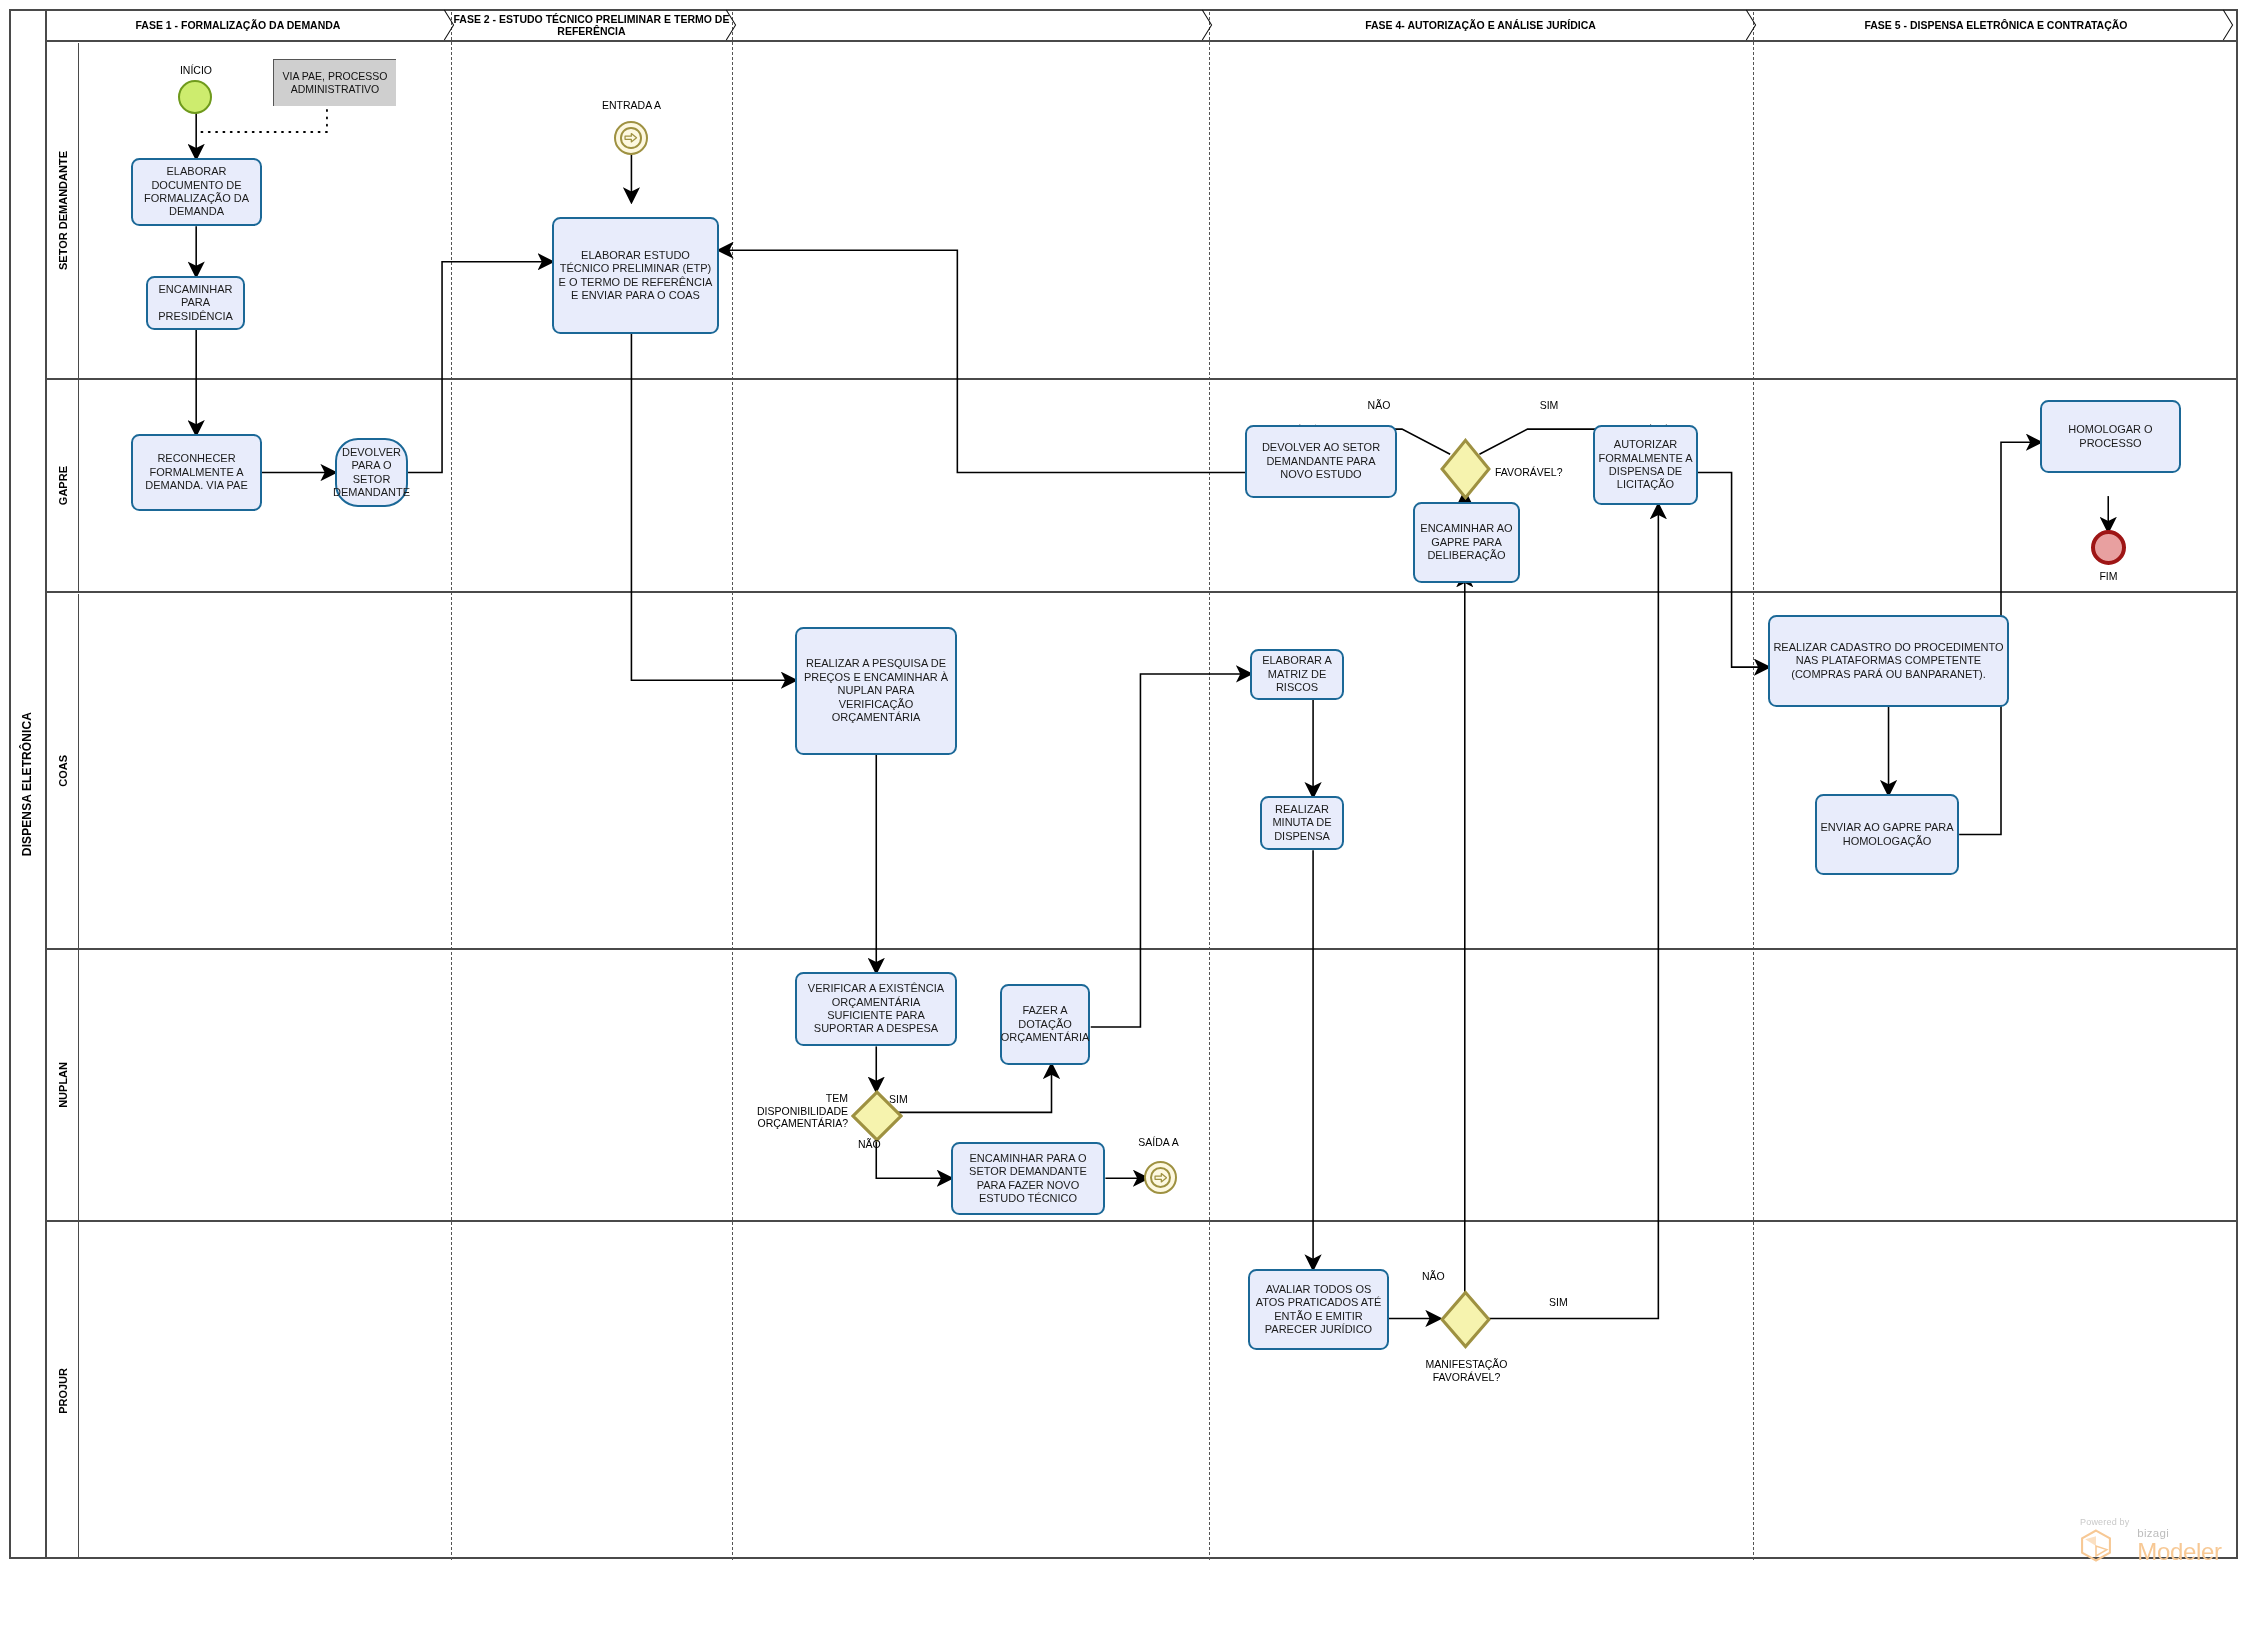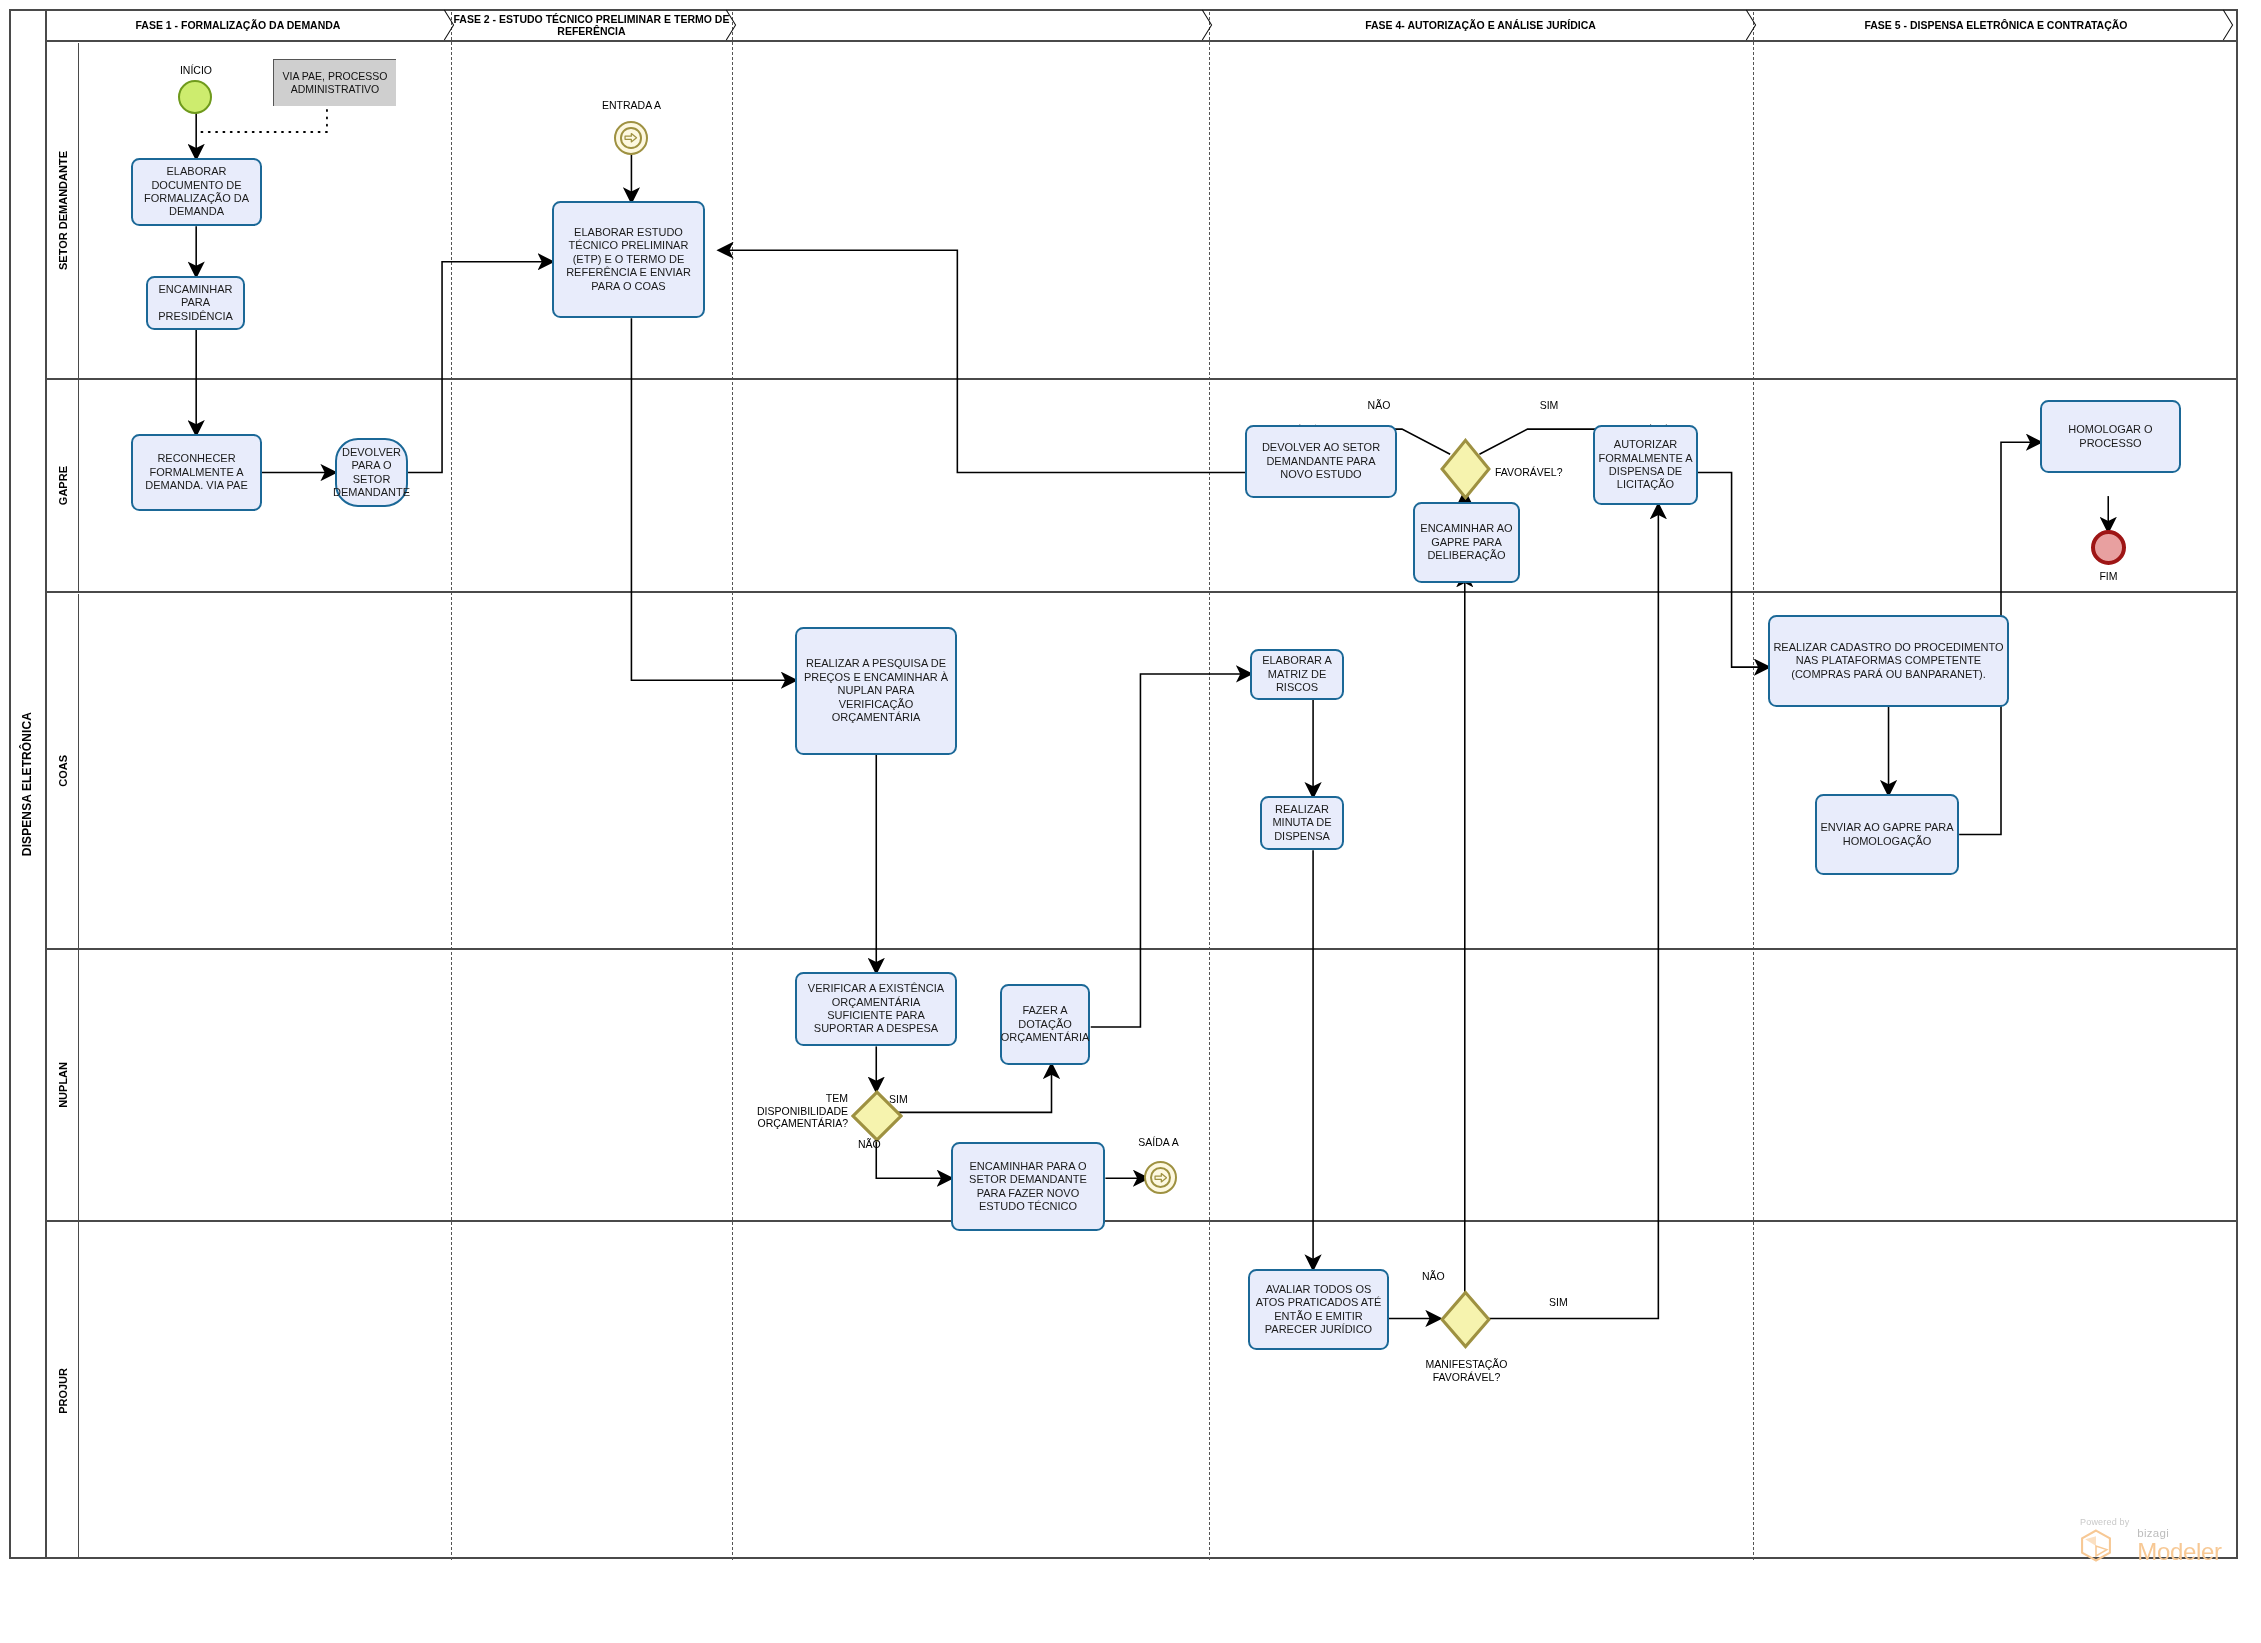--- a/index.html
+++ b/index.html
@@ -239,33 +239,33 @@
   </div>
   <div class="task" style="left:146px;top:276px;width:99px;height:54px;">
     <span>ENCAMINHAR PARA PRESIDÊNCIA</span>
   </div>
   <div class="task" style="left:131px;top:434px;width:131px;height:77px;">
     <span>RECONHECER FORMALMENTE A DEMANDA. VIA PAE</span>
   </div>
   <div class="task" style="left:335px;top:438px;width:73px;height:69px;border-radius:23px;">
     <span>DEVOLVER PARA O SETOR DEMANDANTE</span>
   </div>
-  <div class="task" style="left:552px;top:201px;width:153px;height:117px;justify-content:flex-end;">
+  <div class="task" style="left:552px;top:217px;width:167px;height:117px;justify-content:flex-end;">
     <span>ELABORAR  ESTUDO TÉCNICO PRELIMINAR (ETP) E O TERMO DE REFERÊNCIA E ENVIAR PARA O COAS</span>
   </div>
   <div class="task" style="left:795px;top:627px;width:162px;height:128px;">
     <span>REALIZAR A PESQUISA DE PREÇOS E ENCAMINHAR À NUPLAN PARA VERIFICAÇÃO ORÇAMENTÁRIA</span>
   </div>
   <div class="task" style="left:795px;top:972px;width:162px;height:74px;">
     <span>VERIFICAR A EXISTÊNCIA ORÇAMENTÁRIA SUFICIENTE PARA SUPORTAR A DESPESA</span>
   </div>
   <div class="task" style="left:1000px;top:984px;width:90px;height:81px;">
     <span>FAZER A DOTAÇÃO ORÇAMENTÁRIA</span>
   </div>
-  <div class="task" style="left:951px;top:1142px;width:154px;height:89px;">
+  <div class="task" style="left:951px;top:1142px;width:154px;height:73px;">
     <span>ENCAMINHAR PARA O SETOR DEMANDANTE PARA FAZER NOVO ESTUDO TÉCNICO</span>
   </div>
   <div class="task" style="left:1250px;top:649px;width:94px;height:51px;">
     <span>ELABORAR A MATRIZ DE RISCOS</span>
   </div>
   <div class="task" style="left:1260px;top:796px;width:84px;height:54px;">
     <span>REALIZAR MINUTA DE DISPENSA</span>
   </div>
   <div class="task" style="left:1248px;top:1269px;width:141px;height:81px;">
     <span>AVALIAR TODOS OS ATOS PRATICADOS ATÉ ENTÃO E EMITIR PARECER JURÍDICO</span>

